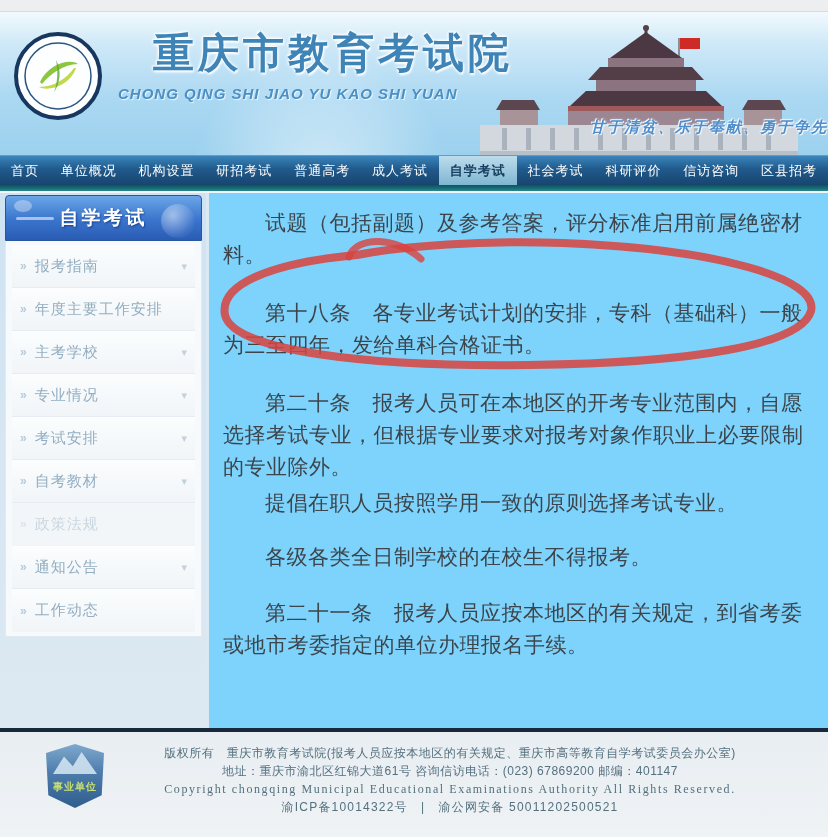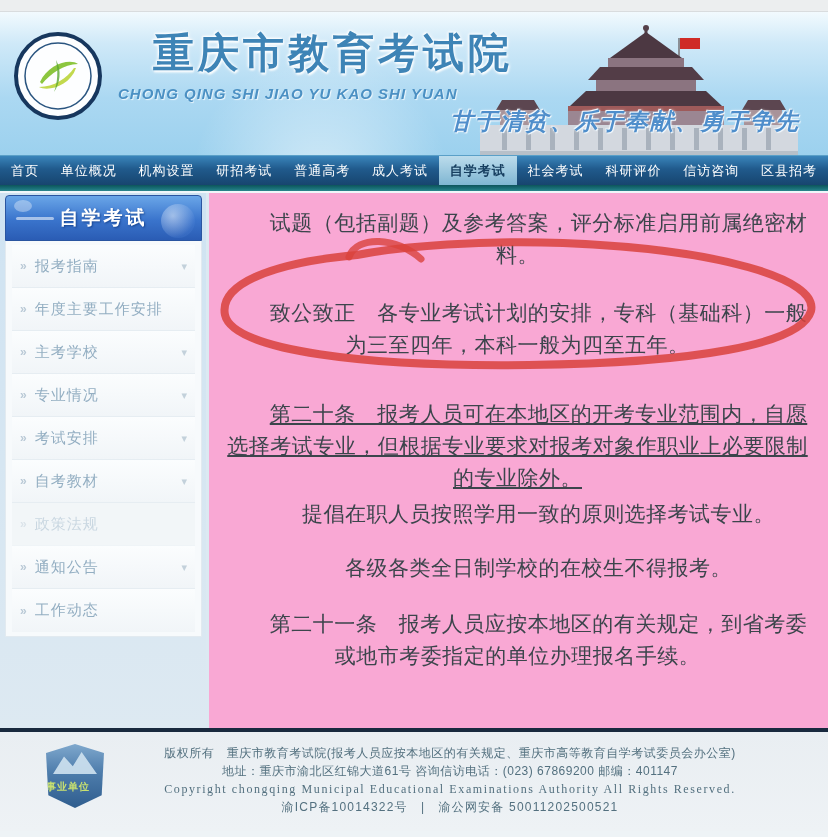--- a/index.html
+++ b/index.html
@@ -18,22 +18,22 @@
   .logo { position:absolute; left:12px; top:18px; width:92px; height:92px; cursor:pointer; }
   .title-block { position:absolute; left:118px; top:14px; }
   .site-name { font-size:41px; font-weight:bold; color:#3e84b6; letter-spacing:4px;
     text-shadow:0 0 4px #fff, 1px 2px 2px rgba(255,255,255,.9), -1px -1px 2px rgba(255,255,255,.9);margin-left:35px; }
   .site-pinyin { font-size:15px; font-weight:bold; font-style:italic; color:#4b90c3; letter-spacing:1px;
     margin-top:4px; text-shadow:1px 1px 1px rgba(255,255,255,.8); }
   .motto { font-size:22px; font-weight:bold; color:#2c6ca6; letter-spacing:9px; margin:10px 0 0 40px;
     text-shadow:1px 1px 2px rgba(255,255,255,.9); }
   .banner { position:absolute; right:0; top:10px; width:378px; height:133px; }
   .banner svg { position:absolute; right:0; top:0; }
-  .banner-slogan { position:absolute; left:0; bottom:18px; width:100%; text-align:left;
-    font-size:23px; font-weight:bold; font-style:italic; color:#4f8ecb; letter-spacing:2px; white-space:nowrap;
+  .banner-slogan { position:absolute; left:0; bottom:18px; width:100%; text-align:right;
+    font-size:15px; font-weight:bold; font-style:italic; color:#4f8ecb; letter-spacing:2px; white-space:nowrap;
     text-shadow:0 0 3px #fff,1px 1px 0 #eaf4fb,-1px -1px 0 #eaf4fb; }
 
   
   .nav { height:30px; display:flex; align-items:stretch; list-style:none;
     background:linear-gradient(180deg,#3a85bb 0%,#205a8c 45%,#17456f 100%);
     border-top:1px solid #5aa0c8; }
   .nav li { flex:1 1 auto; display:flex; align-items:center; justify-content:center;
     font-size:13px; color:#fff; cursor:pointer; white-space:nowrap; padding:0 4px; letter-spacing:1px; }
   .nav li.active { background:linear-gradient(180deg,#bcdcec,#7fb6d2); color:#173f60; font-weight:bold; }
 
@@ -60,41 +60,41 @@
   .side-panel { background:#f7fafc; border:1px solid #e2eaf0; border-top:none; padding:4px 6px; }
   .side-item { height:43px; display:flex; align-items:center; gap:8px; padding:0 8px;
     border-bottom:1px solid #e6edf2; background:linear-gradient(180deg,#fbfdfe,#f1f5f8); cursor:pointer; }
   .side-item:last-child { border-bottom:none; }
   .side-item .arr { color:#b9c9d6; font-size:12px; font-weight:bold; }
   .side-item .lbl { flex:1; font-size:15px; color:#93aec2; letter-spacing:1px; }
   .side-item .chev { color:#c3d1db; font-size:11px; }
   .side-item.muted { opacity:.45; background:#eef2f4; }
 
   
-  .content { flex:1; position:relative; background:#f9a8d4; margin-left:3px; padding:14px 16px 0 14px;text-align:center; }
+  .content { flex:1; position:relative; background:#7dd3fc; margin-left:3px; padding:14px 16px 0 14px; }
   .content p { font-size:21px; line-height:32px; color:#3c454c; text-indent:2em; letter-spacing:.5px; }
   .p1 { margin-top:0; }
   .p2 { margin-top:26px; }
   .p3 { margin-top:30px; }
-  .p4 { margin-top:37px;text-decoration:underline; }
+  .p4 { margin-top:26px; }
   .p5 { margin-top:4px; }
   .p6 { margin-top:22px; }
   .p7 { margin-top:24px; }
   .annotation-svg { position:absolute; left:-2px; top:32px; width:618px; height:146px; pointer-events:none; }
 
   
   .footer-sep { height:4px; background:#18293e; }
   .footer { position:relative; height:99px; background:linear-gradient(180deg,#e9eef2,#eef2f5); padding-top:12px; }
   .badge { position:absolute; left:44px; top:12px; width:62px; height:66px; }
   .badge .shield { width:58px; height:64px; margin:0 auto;
     clip-path:polygon(50% 100%, 4% 80%, 0 14%, 50% 0, 100% 14%, 96% 80%);
     background:linear-gradient(180deg,#7fa8cd 0%,#4d7cab 45%,#2f5d8e 100%); position:relative; }
   .badge .mtn { position:absolute; left:7px; top:8px; width:44px; height:22px;
     clip-path:polygon(0 100%, 25% 20%, 45% 65%, 65% 0, 100% 100%); background:#cfe2ef; opacity:.9; }
-  .badge .badge-label { position:absolute; left:0; top:36px; width:100%; text-align:left;
+  .badge .badge-label { position:absolute; left:0; top:36px; width:100%; text-align:center;
     font-size:10px; font-weight:bold; color:#c8e070; letter-spacing:1px; }
   .footer-lines { margin-left:120px; width:660px; text-align:center; color:#53707f; }
   .footer-lines .ln { font-size:12px; line-height:18px; letter-spacing:.5px; }
   .footer-lines .ln-en { font-family:"Liberation Serif","DejaVu Serif",serif; letter-spacing:1.6px; font-size:12px; }
   .footer-lines .ln-icp { letter-spacing:1.2px; }
 </style>
 </head>
 <body>
 
 <div class="page">
@@ -223,21 +223,21 @@
         </div>
         <div class="side-item">
           <span class="arr">»</span>
           <span class="lbl">工作动态</span>
         </div>
       </div>
     </div>
 
     <div class="content">
       <p class="p1">试题（包括副题）及参考答案，评分标准启用前属绝密材料。</p>
-      <p class="p2">致公致正　各专业考试计划的安排，专科（基础科）一般为三至四年，本科一般为四至五年。</p>
+      <p class="p2">第十八条　各专业考试计划的安排，专科（基础科）一般为三至四年，发给单科合格证书。</p>
       <p class="p4">第二十条　报考人员可在本地区的开考专业范围内，自愿选择考试专业，但根据专业要求对报考对象作职业上必要限制的专业除外。</p>
       <p class="p5">提倡在职人员按照学用一致的原则选择考试专业。</p>
       <p class="p6">各级各类全日制学校的在校生不得报考。</p>
       <p class="p7">第二十一条　报考人员应按本地区的有关规定，到省考委或地市考委指定的单位办理报名手续。</p>
 
       <svg class="annotation-svg" viewBox="0 0 618 146">
         <path d="M150 30 C 62 38 12 60 18 90 C 26 126 160 142 322 140
                  C 486 138 594 120 604 86 C 612 54 512 24 356 18
                  C 276 15 196 21 150 30 Z" fill="none" stroke="#d9423c" stroke-width="8" stroke-linecap="round" opacity="0.85"></path>
         <path d="M214 34 C 190 12 150 10 142 32" fill="none" stroke="#d9423c" stroke-width="7" stroke-linecap="round" opacity="0.8"></path>

